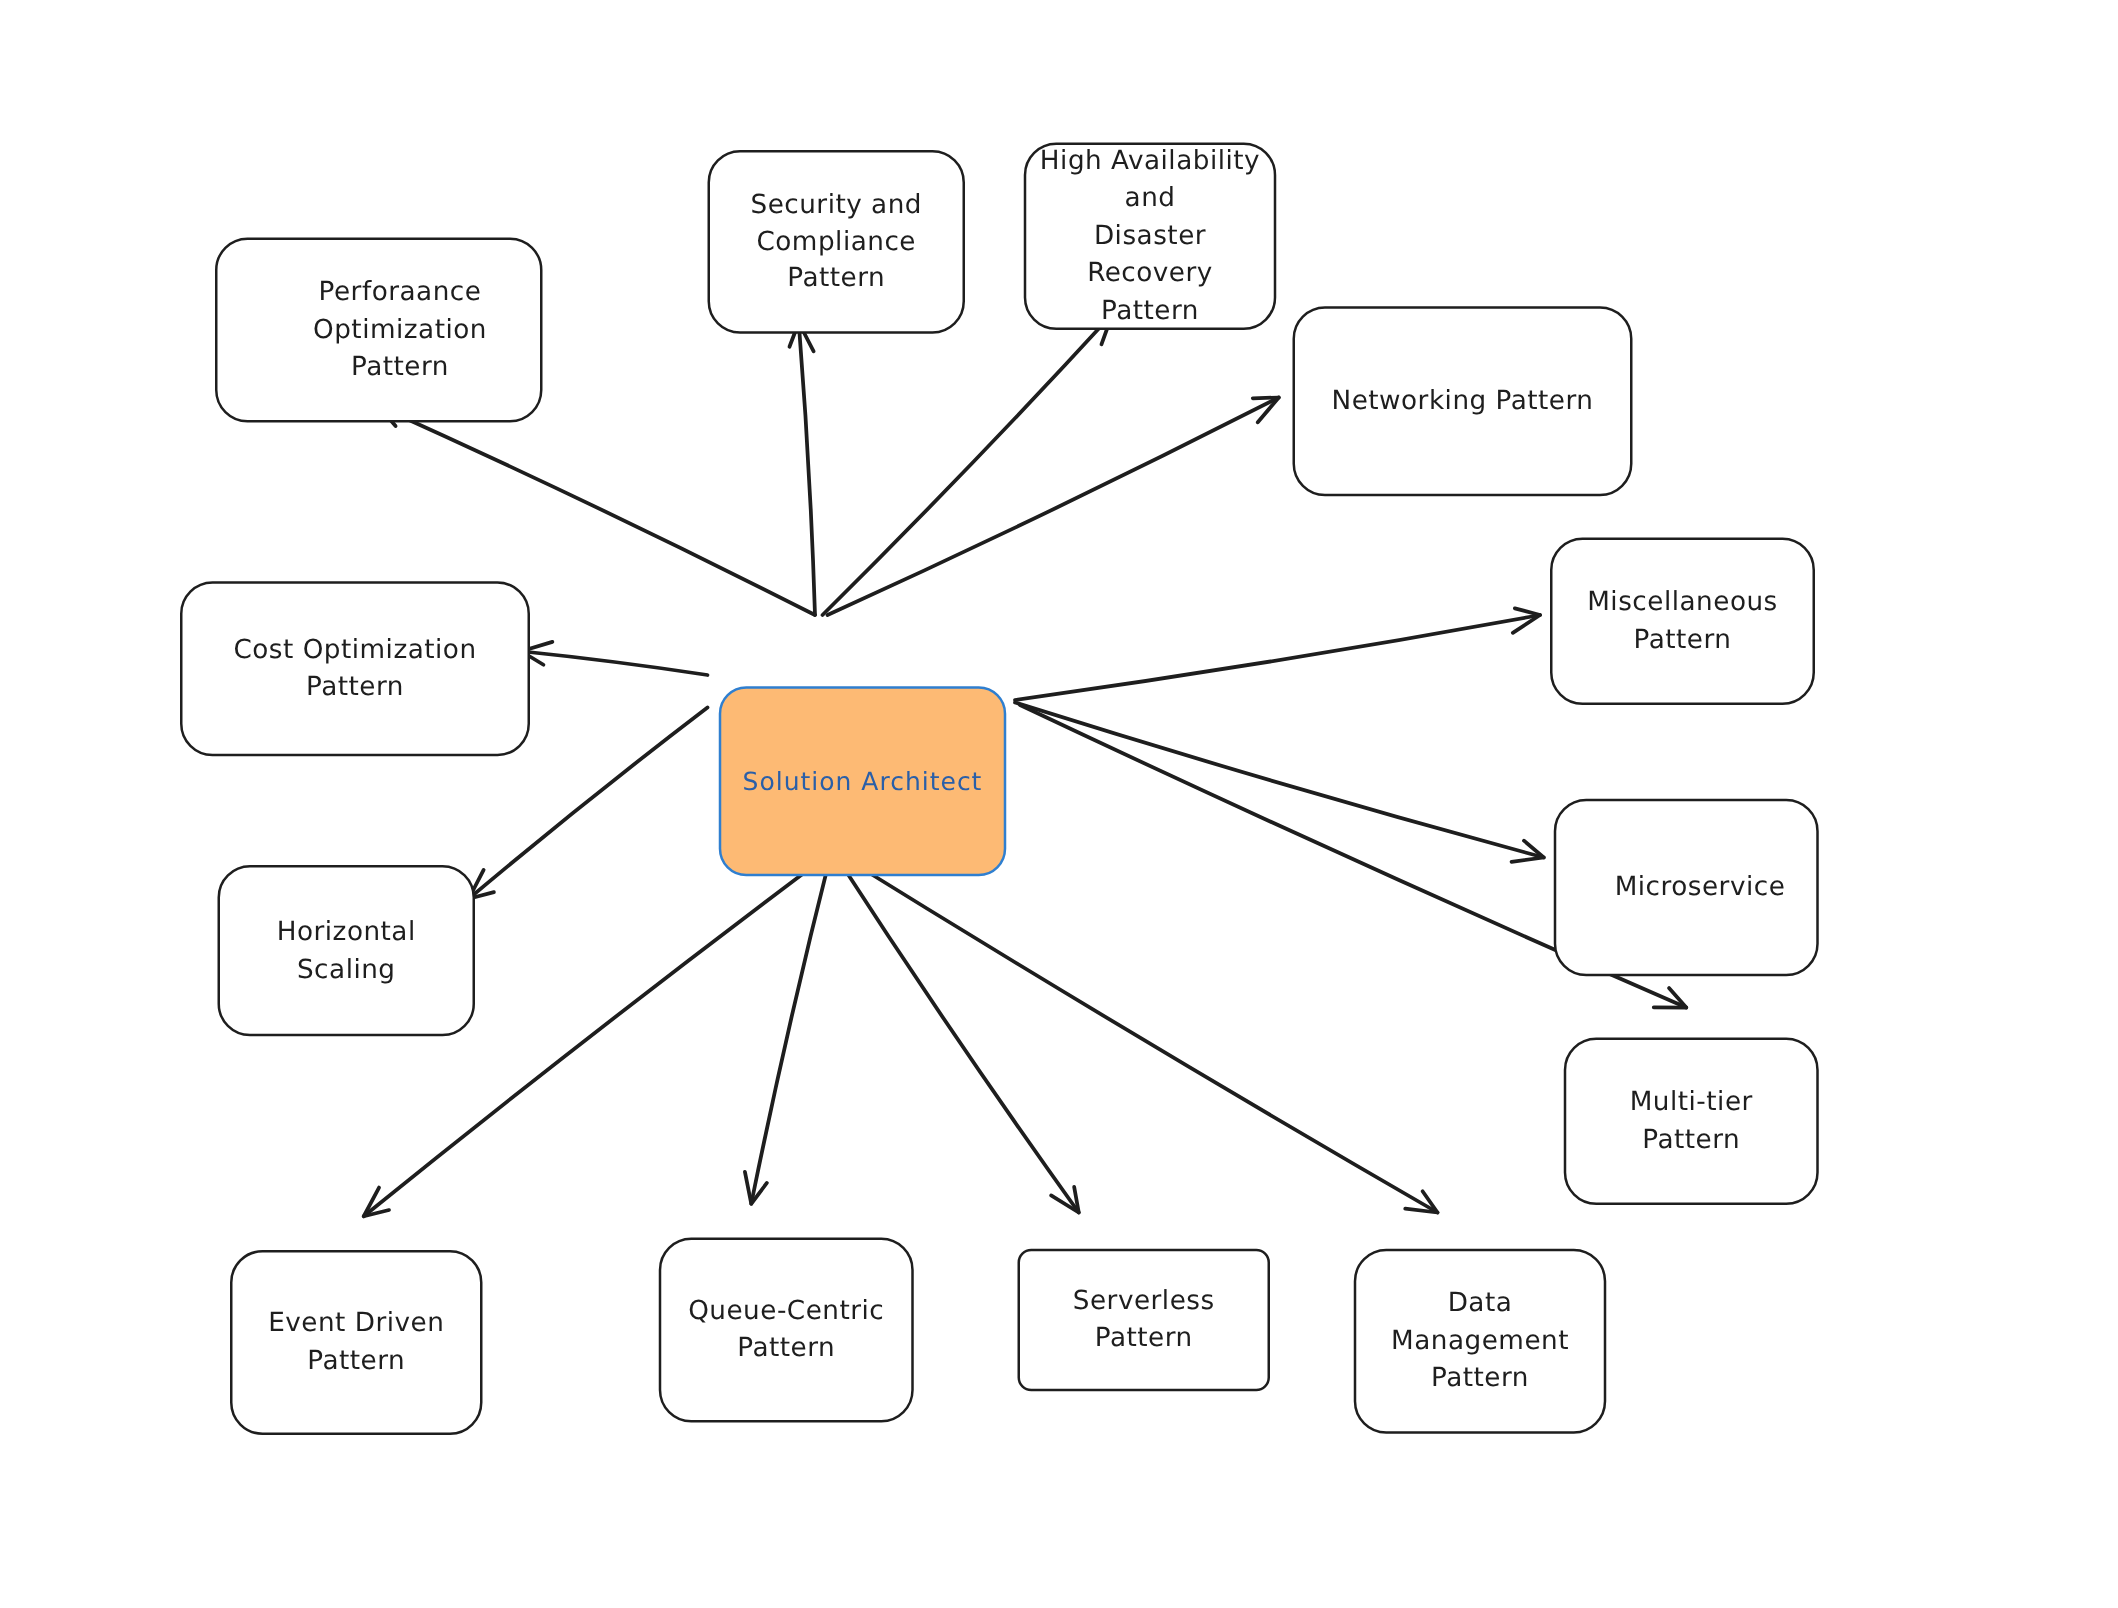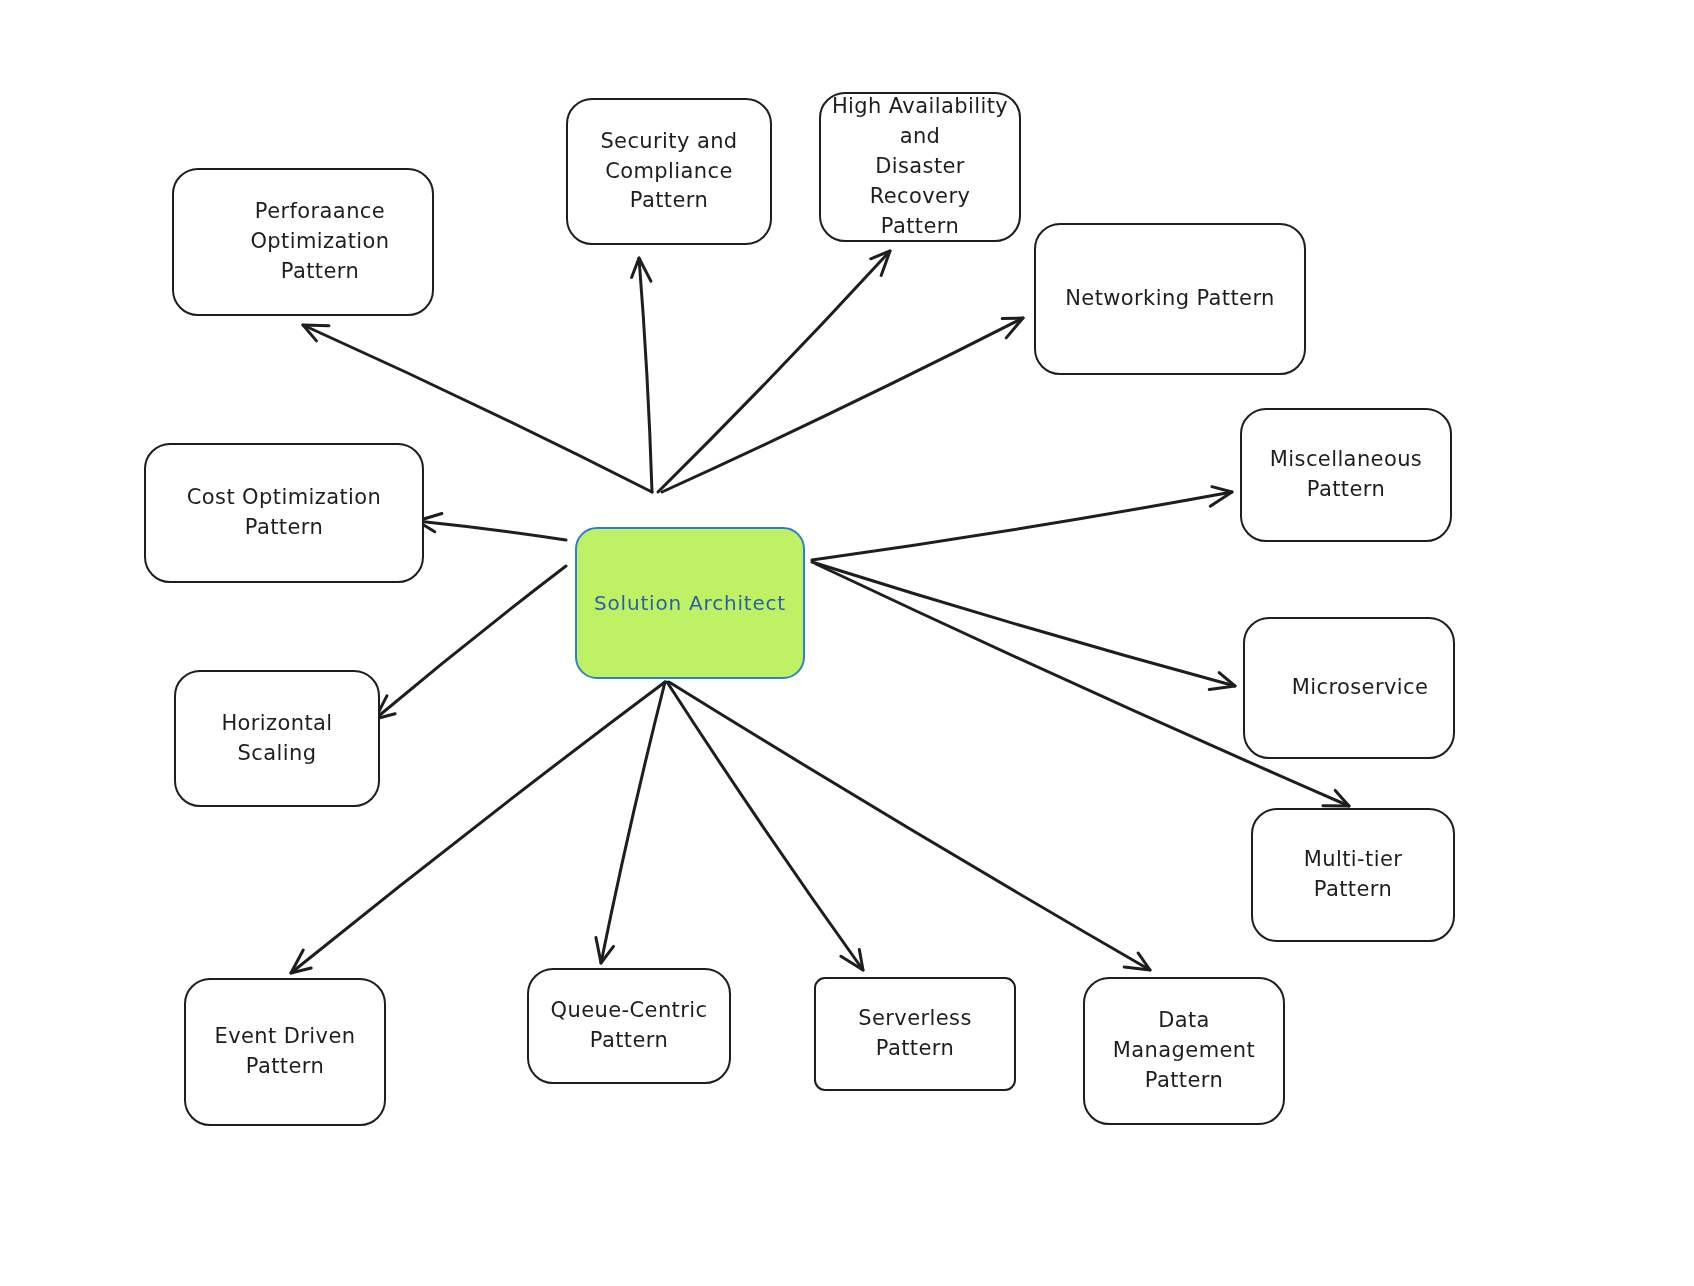--- a/index.html
+++ b/index.html
@@ -33,23 +33,24 @@
     border: 2.6px solid #1e1e1e;
     border-radius: 26px;
     background: #ffffff;
     color: #1e1e1e;
     font-size: 21px;
     line-height: 1.42;
     letter-spacing: 0.4px;
     padding: 6px 10px;
     white-space: pre-line;
     font-family: "DejaVu Sans", sans-serif;
+    margin-top: 22px;
   }
   .node.center {
-    background: #bef264;
+    background: #fdba74;
     border: 2.6px solid #2f7fd0;
     color: #2a5fa8;
     border-radius: 22px;
     font-size: 20px;
     letter-spacing: 0.8px;
   }
 </style>
 </head>
 <body>
 
@@ -121,21 +122,21 @@
       <div class="node" style="left: 1034px; top: 223px; width: 272px; height: 152px;">Networking Pattern</div>
       <div class="node" style="left: 1240px; top: 408px; width: 212px; height: 134px;">Miscellaneous
 Pattern</div>
       <div class="node" style="left: 1243px; top: 617px; width: 212px; height: 142px; padding-left: 32px;">Microservice</div>
       <div class="node" style="left: 1251px; top: 808px; width: 204px; height: 134px;">Multi-tier
 Pattern</div>
       <div class="node" style="left: 144px; top: 443px; width: 280px; height: 140px;">Cost Optimization Pattern</div>
       <div class="node" style="left: 174px; top: 670px; width: 206px; height: 137px;">Horizontal Scaling</div>
       <div class="node" style="left: 184px; top: 978px; width: 202px; height: 148px;">Event Driven
 Pattern</div>
-      <div class="node" style="left: 527px; top: 968px; width: 204px; height: 116px;">Queue-Centric
+      <div class="node" style="left: 527px; top: 968px; width: 204px; height: 148px;">Queue-Centric
 Pattern</div>
       <div class="node" style="left: 814px; top: 977px; width: 202px; height: 114px; border-radius: 11px;">Serverless
 Pattern</div>
       <div class="node" style="left: 1083px; top: 977px; width: 202px; height: 148px;">Data Management
 Pattern</div>
     </div>
 
   <div class="node center" id="center-node" style="left: 575px; top: 527px; width: 230px; height: 152px;">Solution Architect</div>
 
 </div>

